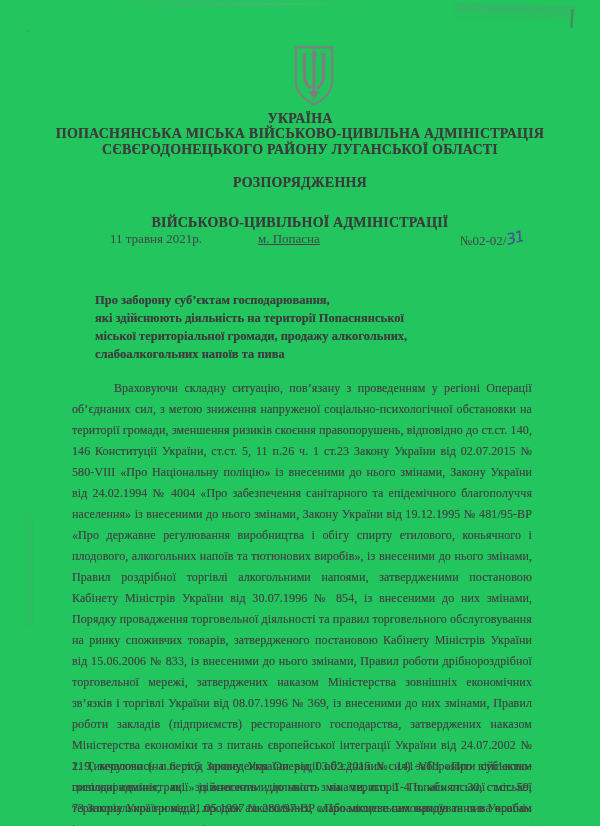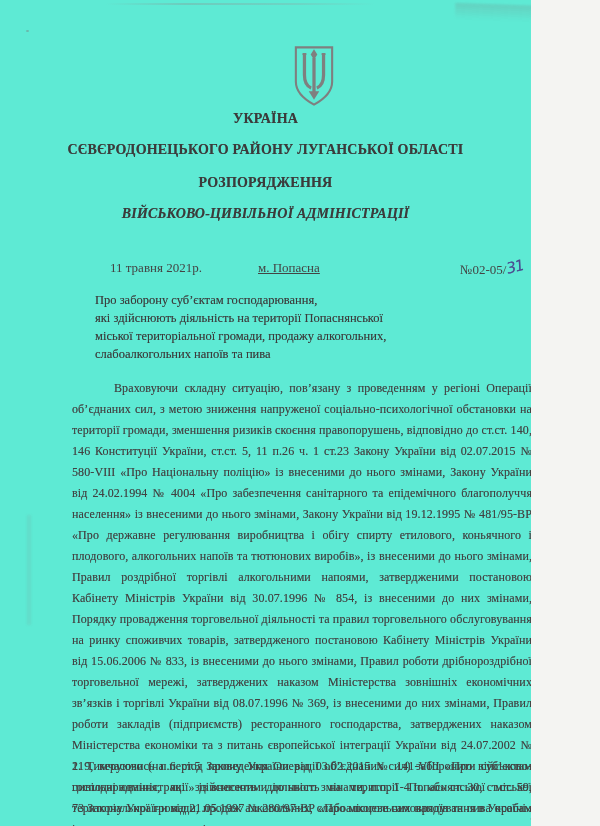--- a/index.html
+++ b/index.html
@@ -1,18 +1,18 @@
 <!DOCTYPE html>
 <html><head>
 <meta charset="utf-8">
 <style>
   * { margin:0; padding:0; box-sizing:border-box; }
   html,body { width:600px; background:#f4f4f2; }
   .page {
-    position:relative; width:531px; height:826px; background:#5eead4; overflow:hidden;
+    position:relative; width:600px; height:826px; background:#22c55e; overflow:hidden;
     font-family:"Liberation Serif","DejaVu Serif",serif; color:#404040;
   }
   
   .art { position:absolute; pointer-events:none; }
   .art-topline { top:3px; left:105px; width:270px; height:2px;
     background:linear-gradient(90deg, rgba(140,140,140,0) 0%, rgba(140,140,140,0.32) 30%, rgba(150,150,150,0.25) 70%, rgba(140,140,140,0) 100%); }
   .art-topright { top:5px; left:455px; width:120px; height:16px; transform:rotate(2deg);
     background:linear-gradient(180deg, rgba(120,120,120,0.22), rgba(255,255,255,0)); filter:blur(1px); }
   .art-tick { top:9px; left:571px; width:2px; height:19px; background:rgba(95,95,95,0.55); transform:rotate(3deg); }
   .art-speck1 { top:30px; left:26px; width:3px; height:2px; background:rgba(120,120,120,0.45); border-radius:50%; }
@@ -23,34 +23,34 @@
   .emblem svg { width:100%; height:100%; }
 
   .hline { position:absolute; left:0; width:100%; text-align:center;
     font-weight:bold; font-size:14px; line-height:15px; color:#3b3b3b;
     letter-spacing:0.2px; text-shadow:0 0 0.4px rgba(60,60,60,0.55); }
   .h-country { top:111px; }
   .h-org1   { top:126px; }
   .h-org2   { top:142px; }
   .h-title1 { top:175px; }
   .h-title2 { top:191px; }
-  .h-title3 { top:206px;font-style:italic; }
+  .h-title3 { top:215px; }
 
-  .meta { position:absolute; top:260px; left:0; width:100%; height:20px; font-size:13px; color:#444;padding-left:38px; }
+  .meta { position:absolute; top:231px; left:0; width:100%; height:20px; font-size:13px; color:#444;padding-left:38px; }
   .meta-date   { position:absolute; left:110px; top:0; }
   .meta-place  { position:absolute; left:258px; top:0;text-decoration:underline; }
   .meta-number { position:absolute; left:460px; top:0; white-space:nowrap; }
   .handwritten {
     display:inline-block; font-family:"DejaVu Sans",sans-serif; font-style:italic;
     font-size:15px; color:#4c4f92; transform:rotate(-14deg) translate(1px,-2px);
     letter-spacing:-1px; text-shadow:0 0 0.5px rgba(76,79,146,0.6);
   }
 
   .subject { position:absolute; top:291px; left:95px; width:330px;
-    font-weight:normal; font-size:12.5px; line-height:18px; color:#3c3c3c;
+    font-weight:bold; font-size:12.5px; line-height:18px; color:#3c3c3c;
     white-space:pre-line; text-shadow:0 0 0.4px rgba(60,60,60,0.5); }
 
   .bodytext { position:absolute; left:72px; width:460px; font-size:12px; line-height:21px;
     text-align:justify; color:#424242; letter-spacing:0.1px;
     text-shadow:0 0 0.3px rgba(66,66,66,0.5); }
   .preamble { top:378px; text-indent:42px; }
   .item1 { top:756px; }
 </style>
 </head>
 <body>
@@ -72,28 +72,29 @@
         <path d="M32,9 V31 C32,39 29,43 25,44.5"></path>
         <path d="M22,13 V50"></path>
       </g>
       <path d="M22,4 L25.5,9.5 L22,15 L18.5,9.5 Z" fill="#7f7f7f"></path>
       <path d="M10,9 h4 M30,9 h4" stroke="#7f7f7f" stroke-width="2"></path>
       <path d="M16.5,48 H27.5 L22,57 Z" fill="#7f7f7f"></path>
     </svg>
   </div>
 
   <div class="hline h-country">УКРАЇНА</div>
+  <div class="hline h-org1">ПОПАСНЯНСЬКА МІСЬКА ВІЙСЬКОВО-ЦИВІЛЬНА АДМІНІСТРАЦІЯ</div>
   <div class="hline h-title1">РОЗПОРЯДЖЕННЯ</div>
   <div class="hline h-org2">СЄВЄРОДОНЕЦЬКОГО РАЙОНУ ЛУГАНСЬКОЇ ОБЛАСТІ</div>
   <div class="hline h-title3">ВІЙСЬКОВО-ЦИВІЛЬНОЇ АДМІНІСТРАЦІЇ</div>
 
   <div class="meta">
     <span class="meta-date">11 травня 2021р.</span>
     <span class="meta-place">м. Попасна</span>
-    <span class="meta-number"><span>№02-05/</span><span class="handwritten">31</span></span>
+    <span class="meta-number"><span>№02-02/</span><span class="handwritten">31</span></span>
   </div>
 
   <div class="subject">Про заборону суб’єктам господарювання,
 які здійснюють діяльність на території Попаснянської
 міської територіальної громади, продажу алкогольних,
 слабоалкогольних напоїв та пива</div>
 
   <div class="bodytext preamble">Враховуючи складну ситуацію, пов’язану з проведенням у регіоні Операції об’єднаних сил, з метою зниження напруженої соціально-психологічної обстановки на території громади, зменшення ризиків скоєння правопорушень, відповідно до ст.ст. 140, 146 Конституції України, ст.ст. 5, 11 п.26 ч. 1 ст.23 Закону України від 02.07.2015 № 580-VIII «Про Національну поліцію» із внесеними до нього змінами, Закону України від 24.02.1994 № 4004 «Про забезпечення санітарного та епідемічного благополуччя населення» із внесеними до нього змінами, Закону України від 19.12.1995 № 481/95-ВР «Про державне регулювання виробництва і обігу спирту етилового, коньячного і плодового, алкогольних напоїв та тютюнових виробів», із внесеними до нього змінами, Правил роздрібної торгівлі алкогольними напоями, затвердженими постановою Кабінету Міністрів України від 30.07.1996 № 854, із внесеними до них змінами, Порядку провадження торговельної діяльності та правил торговельного обслуговування на ринку споживчих товарів, затвердженого постановою Кабінету Міністрів України від 15.06.2006 № 833, із внесеними до нього змінами, Правил роботи дрібнороздрібної торговельної мережі, затверджених наказом Міністерства зовнішніх економічних зв’язків і торгівлі України від 08.07.1996 № 369, із внесеними до них змінами, Правил роботи закладів (підприємств) ресторанного господарства, затверджених наказом Міністерства економіки та з питань європейської інтеграції України від 24.07.2002 № 219, керуючись п.6 ст.5 Закону України від 03.02.2015 № 141-VIII «Про військово-цивільні адміністрації» із внесеними до нього змінами, п.п. 1-4 п. «б» ст. 30, ст.ст. 59, 73 Закону України від 21.05.1997 № 280/97-ВР «Про місцеве самоврядування в Україні» із внесеними до нього змінами:</div>
   <div class="bodytext item1">1. Тимчасово (на період проведення Операції об’єднаних сил) заборонити суб’єктам господарювання, які здійснюють діяльність на території Попаснянської міської територіальної громади, продаж алкогольних, слабоалкогольних напоїв та пива особам у</div>
 

